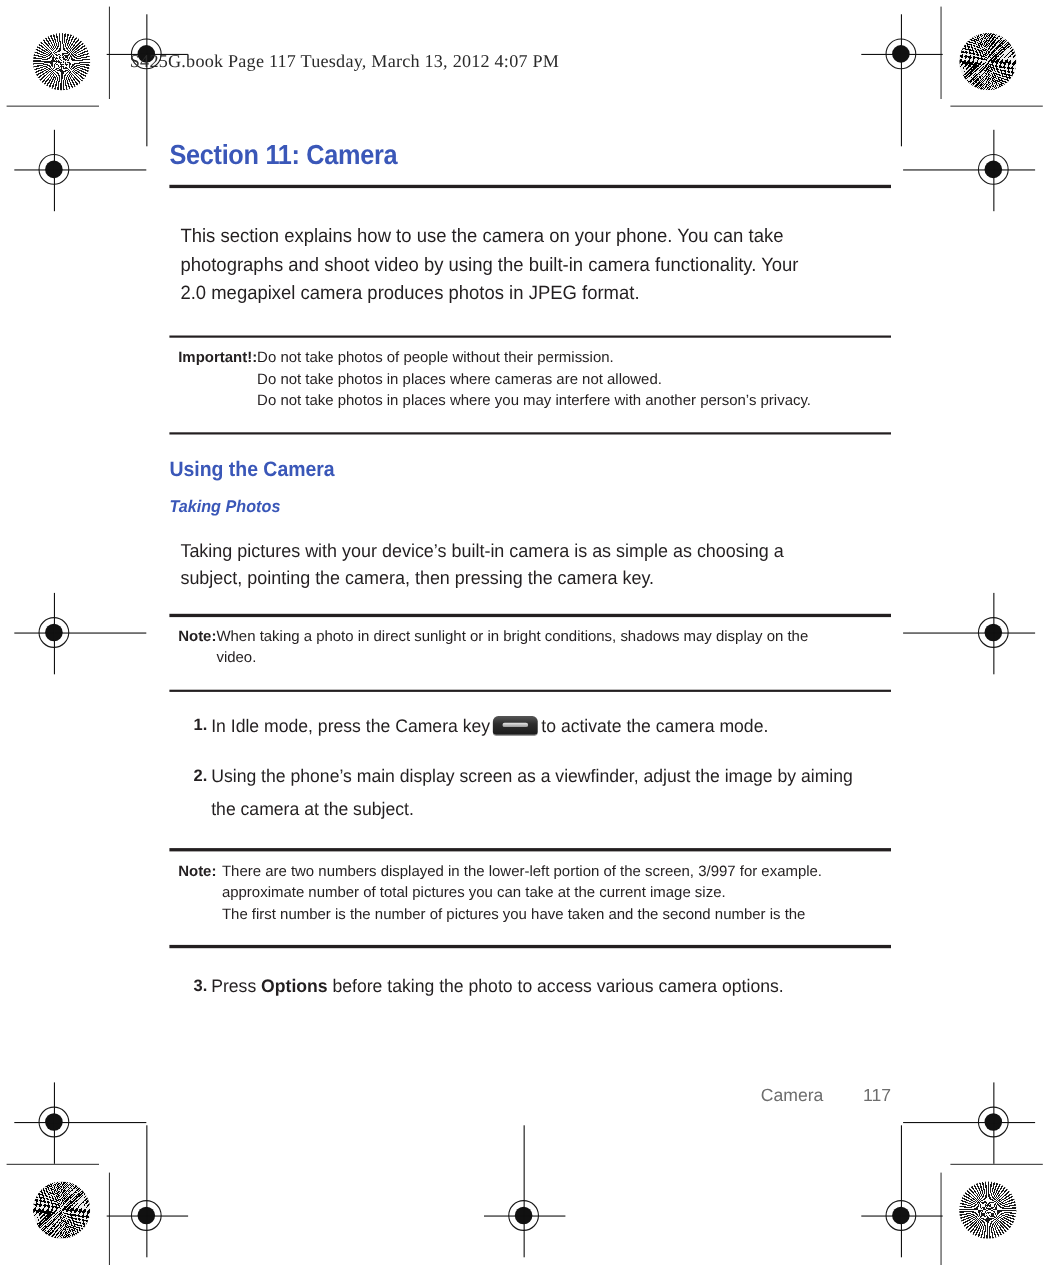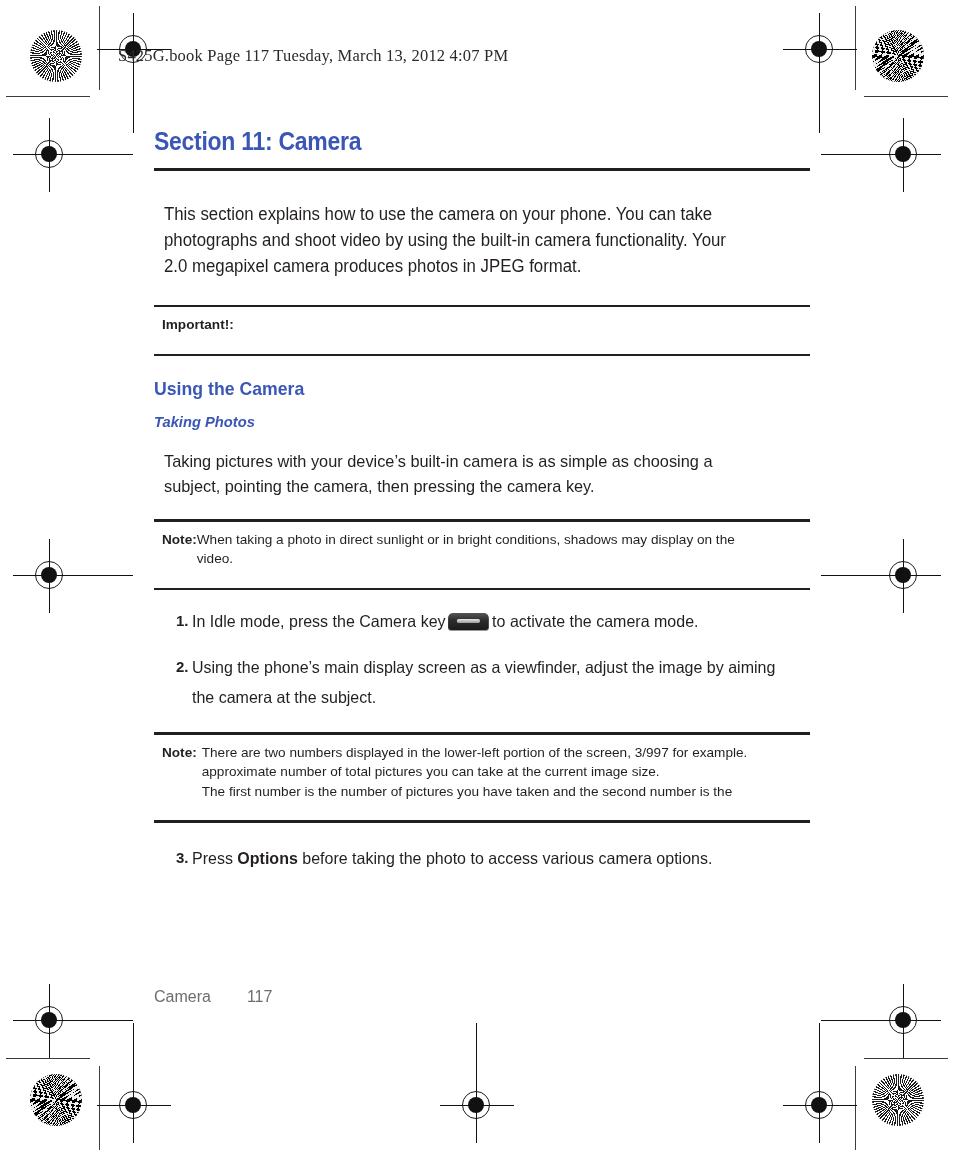--- a/index.html
+++ b/index.html
@@ -212,20 +212,21 @@
   }
   .spacer-20 { height: 20px; }
   .spacer-26 { height: 26px; }
 
   
   .footer {
     position: absolute;
     left: 154px;
     top: 988px;
     width: 656px;
+    text-align: right;
     font-size: 16px;
     color: #6d6d6d;
   }
   .footer .fname { margin-right: 36px; }
 </style>
 </head>
 <body>
 
 <div>
   <div class="trim-line trim-v" style="left:99px;  top:6px;   height:84px;"></div>
@@ -317,20 +318,25 @@
   <h1 class="section-title">Section 11: Camera</h1>
   <div class="rule-thick"></div>
 
   <p class="intro">This section explains how to use the camera on your phone. You can take photographs and shoot video by using the built-in camera functionality. Your 2.0 megapixel camera produces photos in JPEG format.</p>
 
   <div class="spacer-26"></div>
   <div class="rule-med"></div>
   <div class="callout">
     <div class="row">
       <span class="lbl">Important!:</span>
+      <span class="body">
+        <span class="ln">Do not take photos of people without their permission.</span>
+        <span class="ln">Do not take photos in places where cameras are not allowed.</span>
+        <span class="ln">Do not take photos in places where you may interfere with another person’s privacy.</span>
+      </span>
     </div>
   </div>
   <div class="rule-med"></div>
 
   <h2 class="heading2">Using the Camera</h2>
   <h3 class="heading3">Taking Photos</h3>
 
   <p class="para">Taking pictures with your device’s built-in camera is as simple as choosing a subject, pointing the camera, then pressing the camera key.</p>
 
   <div class="spacer-20"></div>

